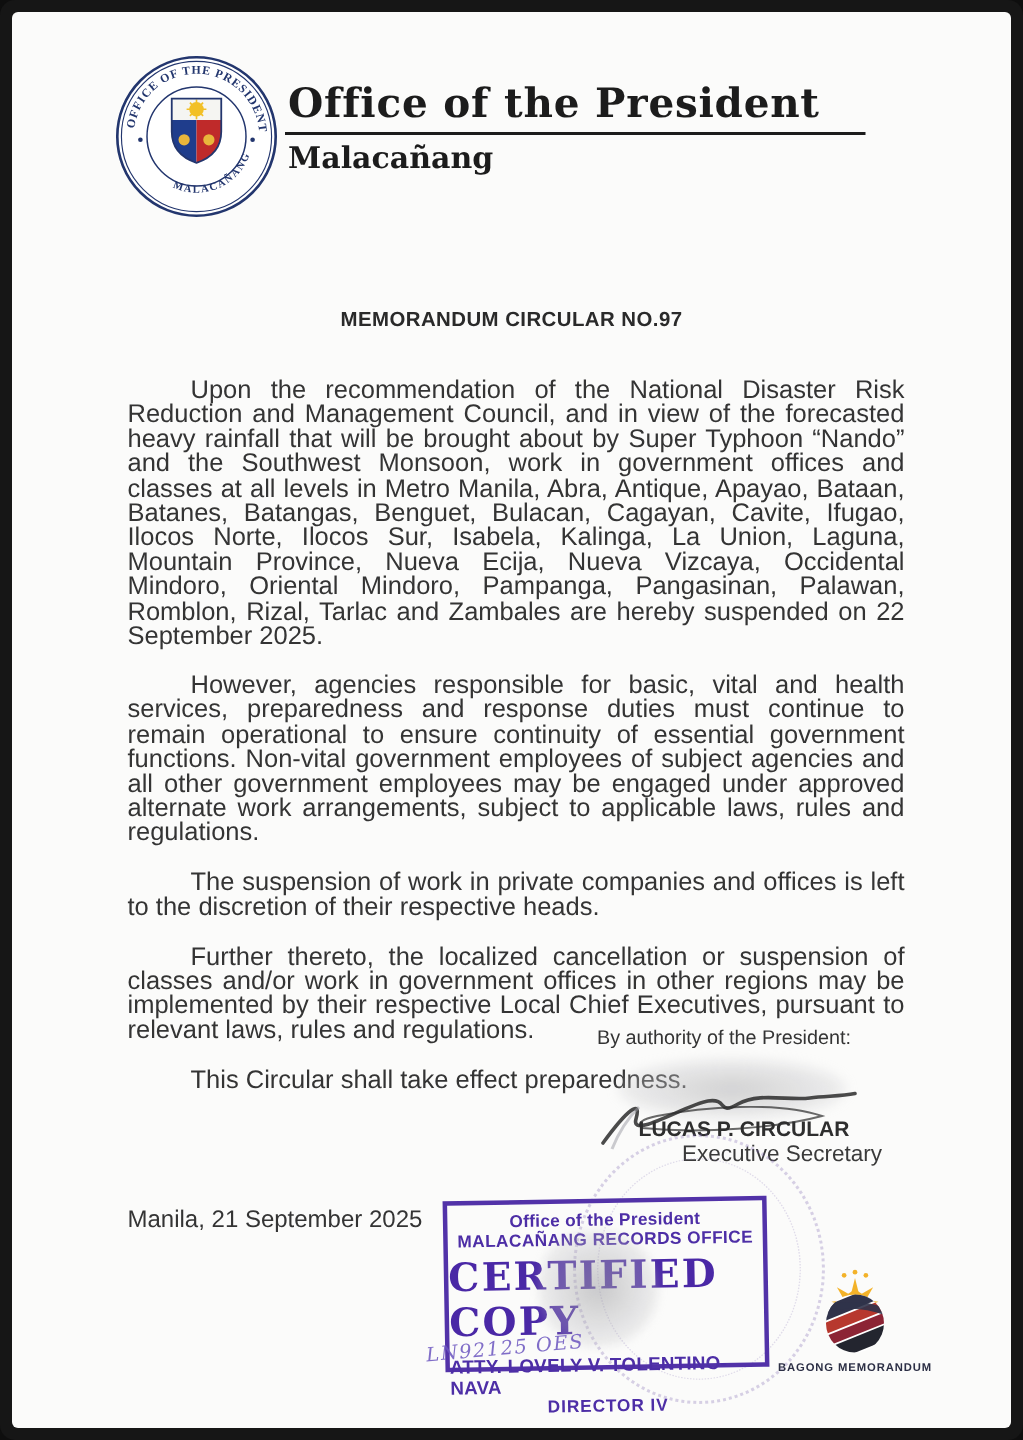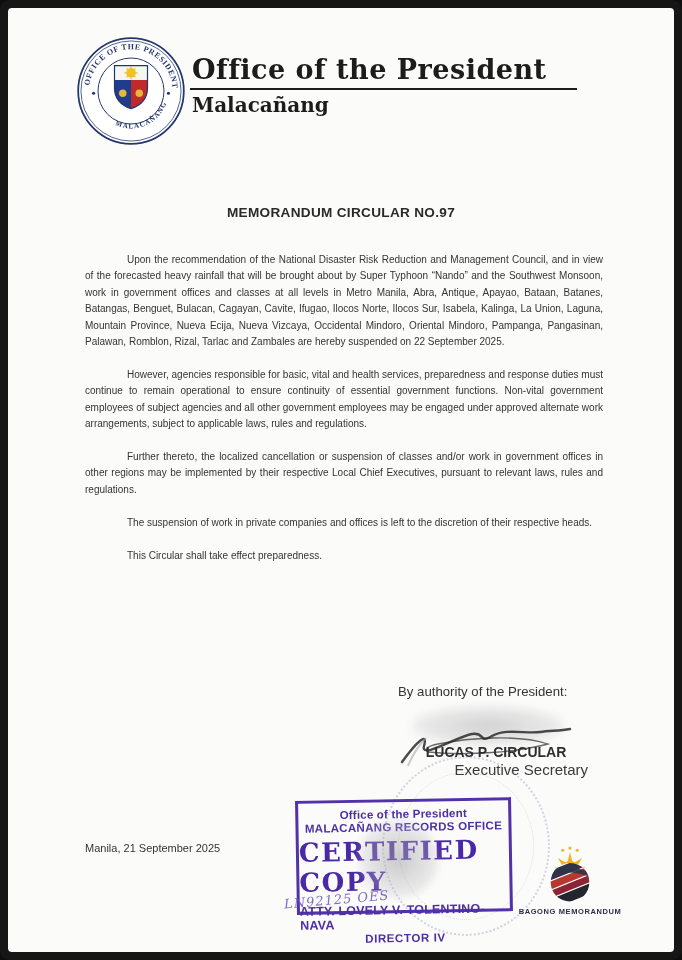--- a/index.html
+++ b/index.html
@@ -63,21 +63,21 @@
     font-size: 13.6px;
     letter-spacing: 0.3px;
     color: #2a2a2a;
   }
   .body-text {
     position: absolute;
     left: 77px; top: 244px;
     width: 518px;
   }
   .body-text p {
-    font-size: 10px;
+    font-size: 17px;
     line-height: 16.4px;
     text-align: justify;
     text-indent: 42px;
     color: #343434;
     margin-bottom: 16.5px;
   }
 
   
   .authority-line {
     position: absolute;
@@ -129,22 +129,22 @@
     content: "";
     position: absolute;
     inset: 14px;
     border-radius: 50%;
     border: 1.5px dotted rgba(128, 108, 178, 0.22);
   }
 
   
   .dateline {
     position: absolute;
-    left: 77px; top: 834px;
-    font-size: 11px;
+    left: 77px; top: 797px;
+    font-size: 16px;
     color: #343434;
   }
 
   
   .stamp {
     position: absolute;
     left: 288px; top: 791px;
     width: 216px; height: 114px;
     border: 3.5px solid #5232a8;
     transform: rotate(-1deg);
@@ -250,22 +250,22 @@
     <div class="header-text">
       <div class="office-name">Office of the President</div>
       <div class="office-place">Malacañang</div>
     </div>
 
     <div class="doc-title">MEMORANDUM CIRCULAR NO.97</div>
 
     <div class="body-text">
       <p>Upon the recommendation of the National Disaster Risk Reduction and Management Council, and in view of the forecasted heavy rainfall that will be brought about by Super Typhoon “Nando” and the Southwest Monsoon, work in government offices and classes at all levels in Metro Manila, Abra, Antique, Apayao, Bataan, Batanes, Batangas, Benguet, Bulacan, Cagayan, Cavite, Ifugao, Ilocos Norte, Ilocos Sur, Isabela, Kalinga, La Union, Laguna, Mountain Province, Nueva Ecija, Nueva Vizcaya, Occidental Mindoro, Oriental Mindoro, Pampanga, Pangasinan, Palawan, Romblon, Rizal, Tarlac and Zambales are hereby suspended on 22 September 2025.</p>
       <p>However, agencies responsible for basic, vital and health services, preparedness and response duties must continue to remain operational to ensure continuity of essential government functions. Non-vital government employees of subject agencies and all other government employees may be engaged under approved alternate work arrangements, subject to applicable laws, rules and regulations.</p>
+      <p>The suspension of work in private companies and offices is left to the discretion of their respective heads.</p>
       <p>Further thereto, the localized cancellation or suspension of classes and/or work in government offices in other regions may be implemented by their respective Local Chief Executives, pursuant to relevant laws, rules and regulations.</p>
-      <p>The suspension of work in private companies and offices is left to the discretion of their respective heads.</p>
       <p>This Circular shall take effect preparedness.</p>
     </div>
 
     <div class="authority-line">By authority of the President:</div>
     <div class="sig-smudge"></div>
     <svg class="scribble" viewBox="0 0 186 46">
       <path d="M4,40 C20,18 30,10 26,24 C22,38 60,14 74,12 C88,10 80,22 94,14 C108,6 128,12 142,10 C152,8.5 162,9 172,7" fill="none" stroke="#2b2b2b" stroke-width="2.4" stroke-linecap="round" opacity="0.85"></path>
       <path d="M30,30 C70,34 120,30 150,22 C120,12 70,16 40,22 C30,24 26,27 30,30 z" fill="none" stroke="#2b2b2b" stroke-width="1.3" opacity="0.7"></path>
       <path d="M10,44 C14,34 20,24 28,16" fill="none" stroke="#9a9aa2" stroke-width="2" opacity="0.5"></path>
     </svg>

